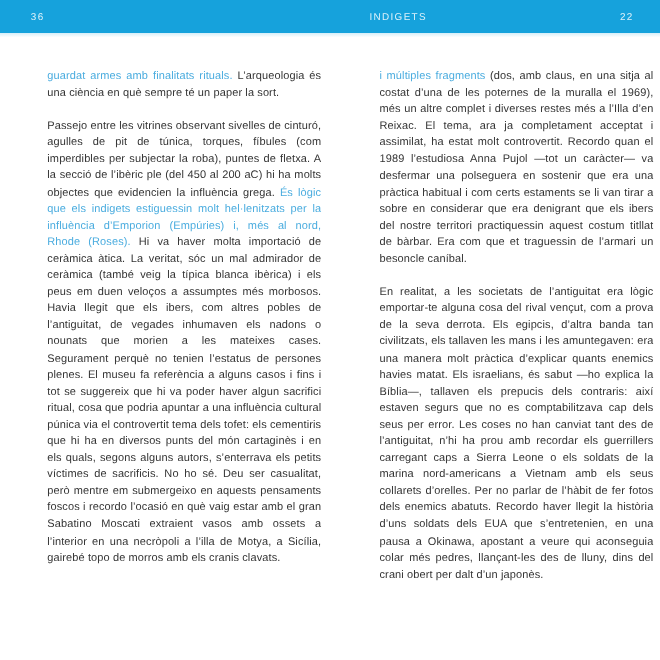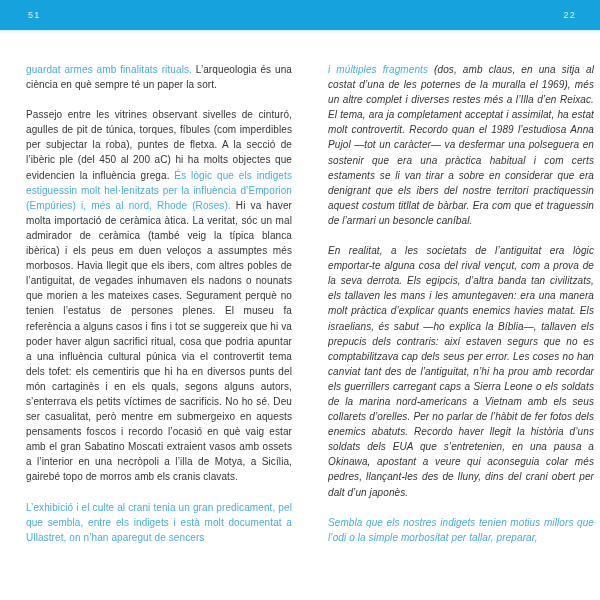--- a/index.html
+++ b/index.html
@@ -51,39 +51,38 @@
     width: 266px;
     height: 526px;
     overflow: hidden;
     font-size: 10px;
     line-height: 15.1px;
     letter-spacing: 0.1px;
     color: var(--body-text);
     text-align: justify;
   }
   .col-left  { left: 26px; }
-  .col-right { left: 328px; font-style: italic; }
-  .col p { margin: 0 0 15px 0; }
+  .col-right { left: 328px; }
+  .col p { margin: 0 0 15px 17px; }
   .accent { color: var(--accent); }
 </style>
 </head>
 <body>
 
 <div class="spread">
 
   <div class="header-bar">
-    <span class="header-label pagenum-left">51</span>
+    <span class="header-label pagenum-left">36</span>
+    <span class="header-label running-title">INDIGETS</span>
     <span class="header-label pagenum-right">22</span>
   </div>
 
   <div class="col col-left">
       <p><span class="accent">guardat armes amb finalitats rituals. </span><span>L’arqueologia és una ciència en què sempre té un paper la sort.</span></p>
       <p><span>Passejo entre les vitrines observant sivelles de cinturó, agulles de pit de túnica, torques, fíbules (com imperdibles per subjectar la roba), puntes de fletxa. A la secció de l’ibèric ple (del 450 al 200 aC) hi ha molts objectes que evidencien la influència grega. </span><span class="accent">És lògic que els indigets estiguessin molt hel·lenitzats per la influència d’Emporion (Empúries) i, més al nord, Rhode (Roses). </span><span>Hi va haver molta importació de ceràmica àtica. La veritat, sóc un mal admirador de ceràmica (també veig la típica blanca ibèrica) i els peus em duen veloços a assumptes més morbosos. Havia llegit que els ibers, com altres pobles de l’antiguitat, de vegades inhumaven els nadons o nounats que morien a les mateixes cases. Segurament perquè no tenien l’estatus de persones plenes. El museu fa referència a alguns casos i fins i tot se suggereix que hi va poder haver algun sacrifici ritual, cosa que podria apuntar a una influència cultural púnica via el controvertit tema dels tofet: els cementiris que hi ha en diversos punts del món cartaginès i en els quals, segons alguns autors, s’enterrava els petits víctimes de sacrificis. No ho sé. Deu ser casualitat, però mentre em submergeixo en aquests pensaments foscos i recordo l’ocasió en què vaig estar amb el gran Sabatino Moscati extraient vasos amb ossets a l’interior en una necròpoli a l’illa de Motya, a Sicília, gairebé topo de morros amb els cranis clavats.</span></p>
-      <p><span class="accent">L’exhibició i el culte al crani tenia un gran predicament, pel que sembla, entre els indigets i està molt documentat a Ullastret, on n’han aparegut de sencers</span></p>
     </div>
 
   <div class="col col-right">
       <p><span class="accent">i múltiples fragments </span><span>(dos, amb claus, en una sitja al costat d’una de les poternes de la muralla el 1969), més un altre complet i diverses restes més a l’Illa d’en Reixac. El tema, ara ja completament acceptat i assimilat, ha estat molt controvertit. Recordo quan el 1989 l’estudiosa Anna Pujol —tot un caràcter— va desfermar una polseguera en sostenir que era una pràctica habitual i com certs estaments se li van tirar a sobre en considerar que era denigrant que els ibers del nostre territori practiquessin aquest costum titllat de bàrbar. Era com que et traguessin de l’armari un besoncle caníbal.</span></p>
       <p><span>En realitat, a les societats de l’antiguitat era lògic emportar-te alguna cosa del rival vençut, com a prova de la seva derrota. Els egipcis, d’altra banda tan civilitzats, els tallaven les mans i les amuntegaven: era una manera molt pràctica d’explicar quants enemics havies matat. Els israelians, és sabut —ho explica la Bíblia—, tallaven els prepucis dels contraris: així estaven segurs que no es comptabilitzava cap dels seus per error. Les coses no han canviat tant des de l’antiguitat, n’hi ha prou amb recordar els guerrillers carregant caps a Sierra Leone o els soldats de la marina nord-americans a Vietnam amb els seus collarets d’orelles. Per no parlar de l’hàbit de fer fotos dels enemics abatuts. Recordo haver llegit la història d’uns soldats dels EUA que s’entretenien, en una pausa a Okinawa, apostant a veure qui aconseguia colar més pedres, llançant-les des de lluny, dins del crani obert per dalt d’un japonès.</span></p>
-      <p><span class="accent">Sembla que els nostres indigets tenien motius millors que l’odi o la simple morbositat per tallar, preparar,</span></p>
     </div>
 
 </div>
 
 </body></html>

